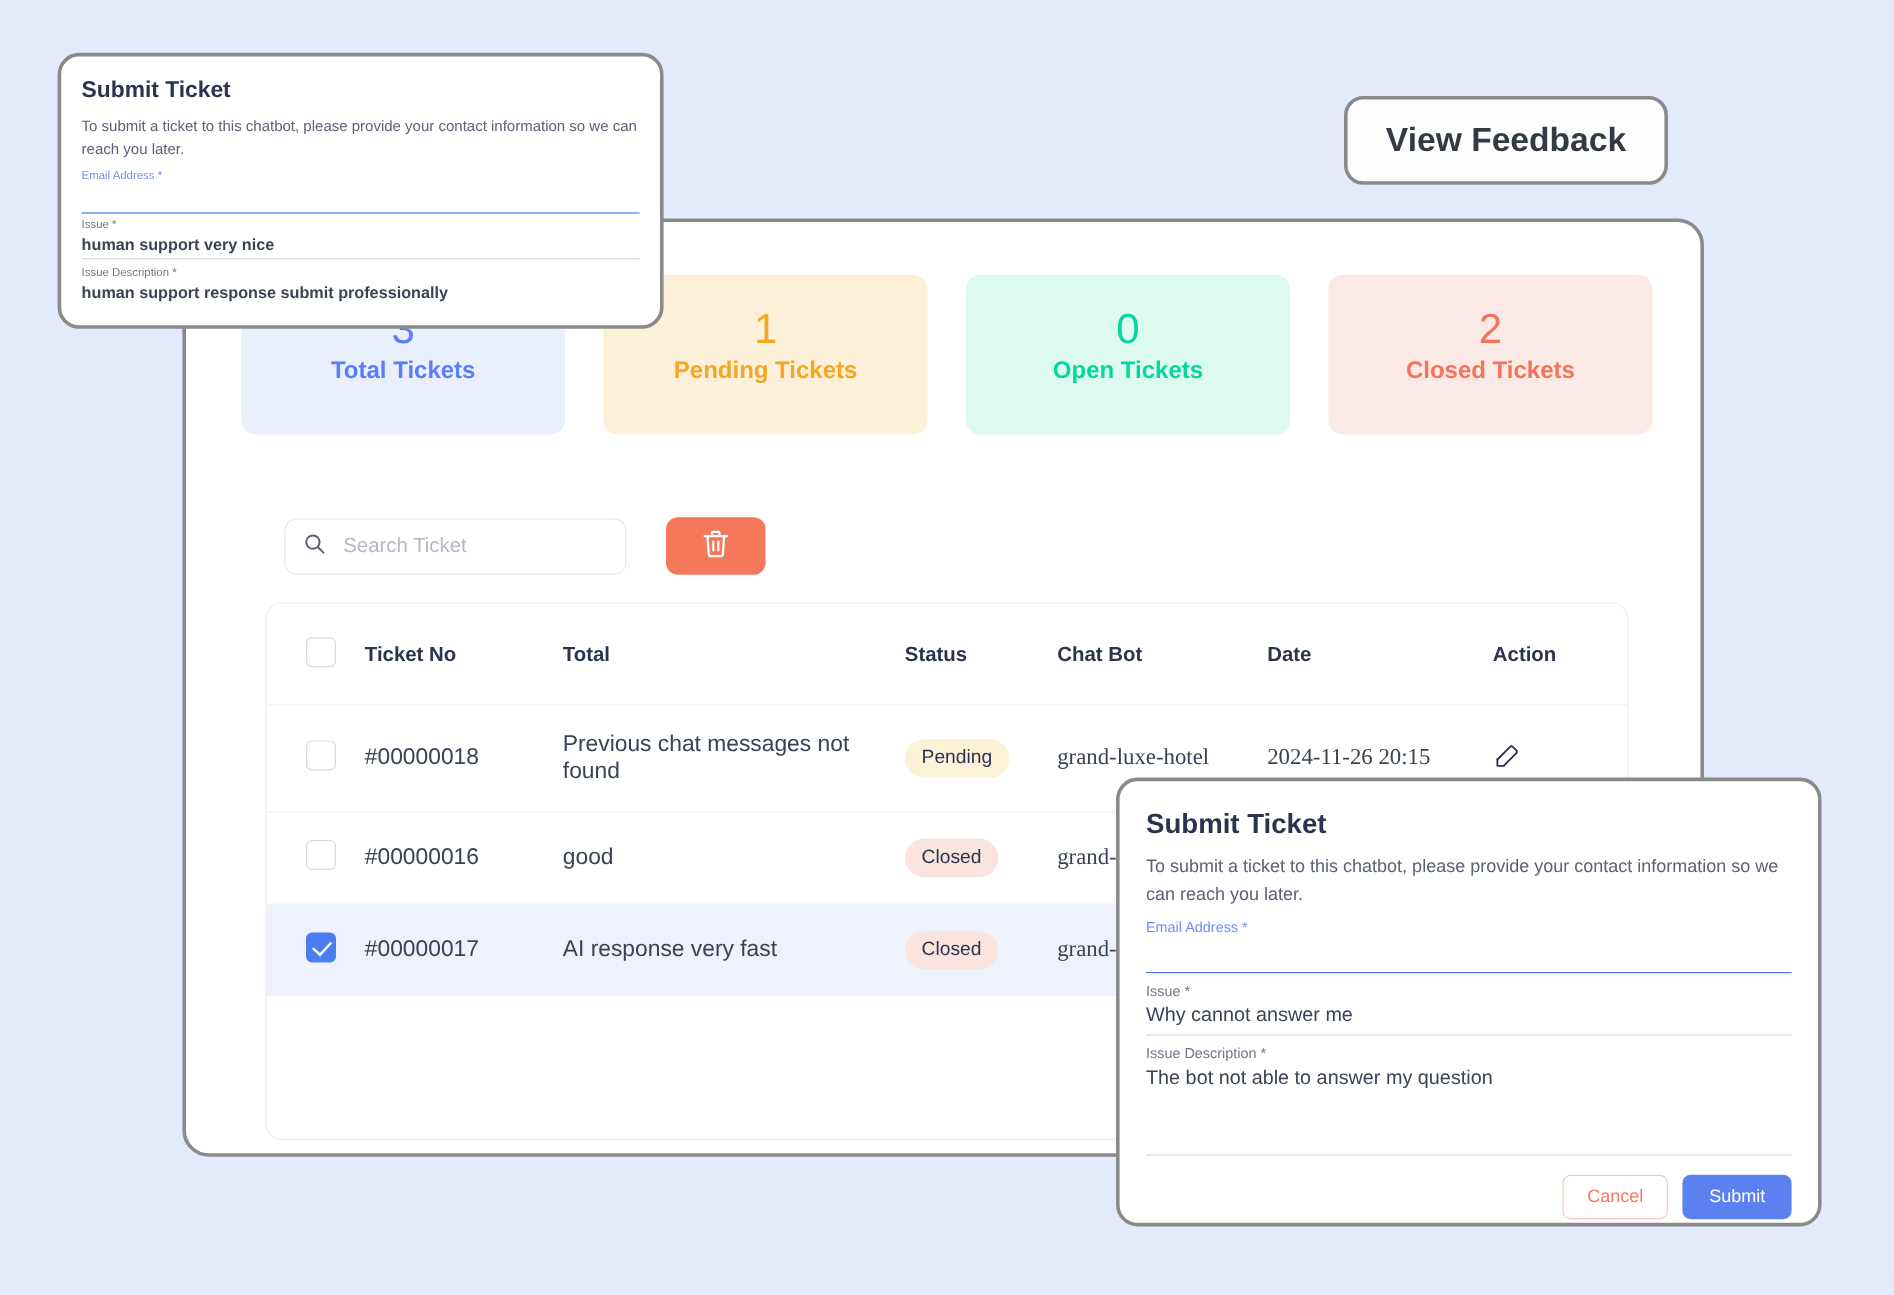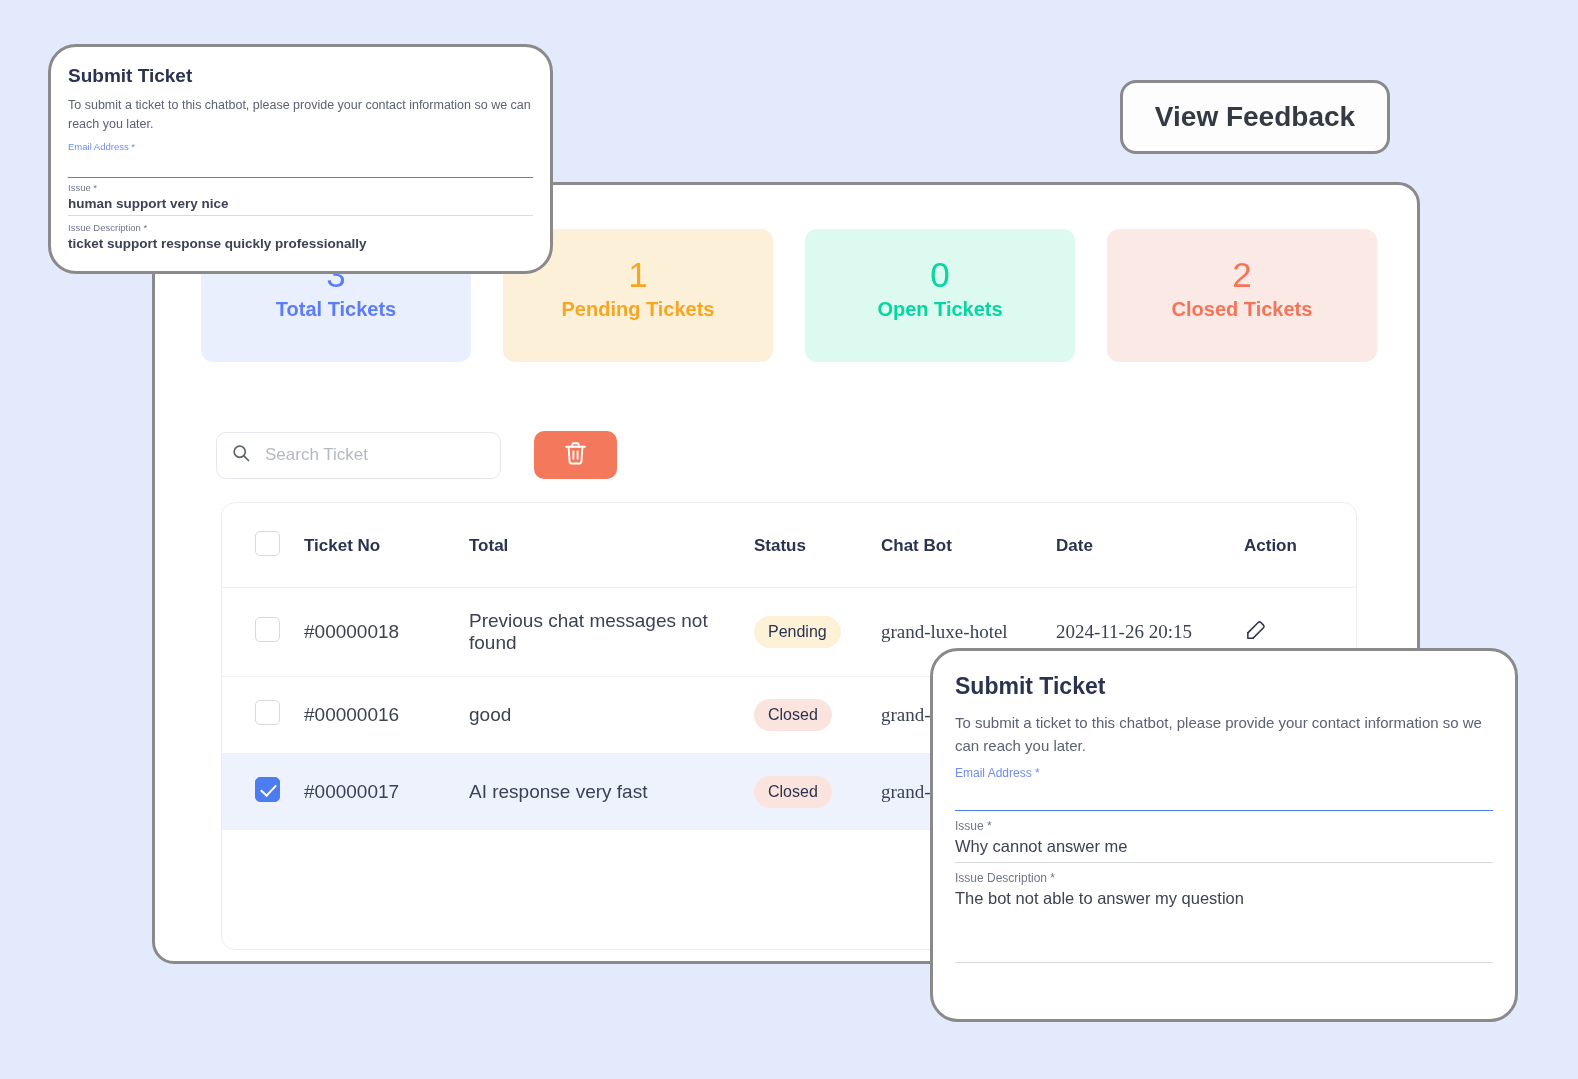--- a/index.html
+++ b/index.html
@@ -47,21 +47,21 @@
   .stat-pending { background: #fdf0d9; }
   .stat-pending .stat-num, .stat-pending .stat-label { color: #f5a623; }
   .stat-open { background: #ddfaf0; }
   .stat-open .stat-num, .stat-open .stat-label { color: #06d6a0; }
   .stat-closed { background: #fbe9e5; }
   .stat-closed .stat-num, .stat-closed .stat-label { color: #f4745a; }
 
   
   .toolbar {
     position: absolute;
-    left: 61px; top: 246px;
+    left: 82px; top: 246px;
     display: flex; align-items: center; gap: 33px;
   }
   .search-box {
     width: 285px; height: 47px;
     background: #fff;
     border: 1px solid #e4e7ec;
     border-radius: 10px;
     display: flex; align-items: center;
     padding: 0 14px;
     gap: 14px;
@@ -170,21 +170,21 @@
     display: flex; align-items: center; justify-content: center;
     font-size: 28px; font-weight: 700; color: #333a44;
     cursor: pointer;
   }
 
   
   .dialog {
     position: absolute;
     background: #ffffff;
     border: 3px solid #8a8a8a;
-    border-radius: 28px;
+    border-radius: 18px;
     overflow: hidden;
   }
   .dlg-title { font-weight: 700; color: #2b3350; }
   .dlg-desc  { color: #5b6275; }
   .fld-label { display: block; }
   .fld-label.accent { color: #6d8ef6; }
   .fld-label.muted  { color: #70778a; }
   .fld-val   { color: #3b4354; }
   .underline-blue { border-bottom: 1.6px solid #4c7df0; }
   .underline-grey { border-bottom: 1px solid #d7dae1; }
@@ -374,21 +374,21 @@
       <span class="fld-val"></span>
     </div>
 
     <label class="fld-label muted gap-sm">Issue *</label>
     <div class="underline-grey">
       <div class="fld-val">human support very nice</div>
     </div>
 
     <label class="fld-label muted">Issue Description *</label>
     <div>
-      <div class="fld-val">ticket support response quickly professionally</div>
+      <div class="fld-val">human support response submit professionally</div>
     </div>
   </div>
 
   <div class="dialog dlg-large">
     <div class="dlg-title">Submit Ticket</div>
     <div class="dlg-desc">To submit a ticket to this chatbot, please provide your contact information so we can reach you later.</div>
 
     <label class="fld-label accent">Email Address *</label>
     <div class="email-line underline-blue">
       <span class="fld-val"></span>
@@ -397,15 +397,19 @@
     <label class="fld-label muted">Issue *</label>
     <div class="underline-grey">
       <div class="fld-val">Why cannot answer me</div>
     </div>
 
     <label class="fld-label muted">Issue Description *</label>
     <div class="underline-grey desc-area">
       <div class="fld-val">The bot not able to answer my question</div>
     </div>
 
+    <div class="dlg-actions">
+      <button class="btn-cancel">Cancel</button>
+      <button class="btn-submit">Submit</button>
+    </div>
   </div>
 
 </div>
 
 </body></html>

